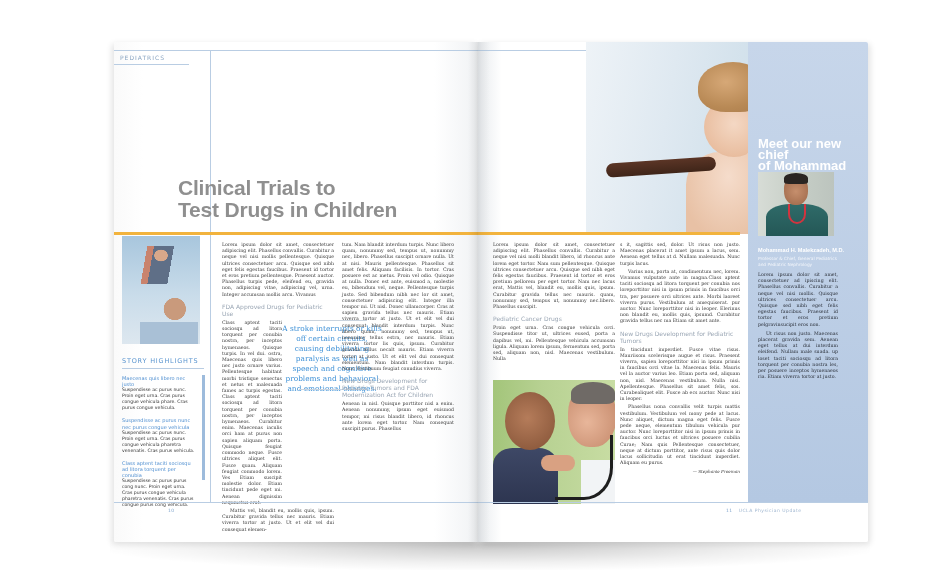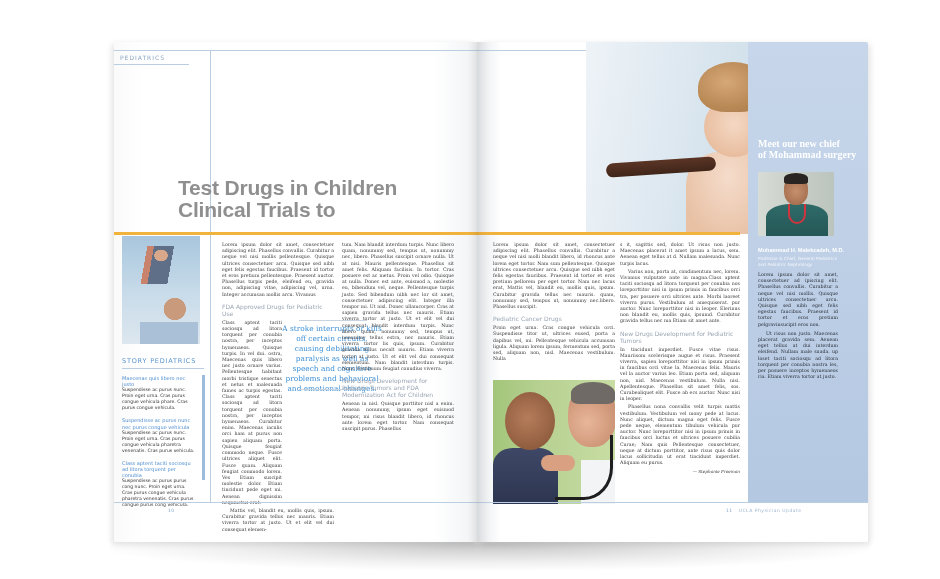--- a/index.html
+++ b/index.html
@@ -88,22 +88,22 @@
     background: radial-gradient(circle at 40% 60%, #e8b69a 0%, #c58a6c 80%); }
   .photo-child-steth .doc2-hair { position: absolute; left: 78px; top: 2px; width: 44px; height: 22px; border-radius: 50% 50% 20% 20%;
     background: #6f6a66; }
   .photo-child-steth .doc2-coat { position: absolute; left: 88px; top: 80px; width: 34px; height: 44px; background: #f2f4f6; }
   .photo-child-steth .steth { position: absolute; left: 62px; top: 55px; width: 58px; height: 65px; border: 3px solid #1e1e1e;
     border-top: none; border-left: none; border-radius: 0 0 50% 0; }
   .photo-child-steth .hand { position: absolute; left: 48px; top: 75px; width: 34px; height: 16px; border-radius: 8px; background: #d9a182; }
 
   .sidebar-panel { position: absolute; left: 270px; top: 0; width: 120px; height: 460px;
     background: linear-gradient(to bottom, #c7d6ea 0%, #b4c8e2 100%); }
-  .sidebar-title { position: absolute; left: 280px; top: 96px; font-family: Liberation Serif, serif; font-weight: bold;
-    font-size: 10px; line-height: 11px; color: #ffffff; }
+  .sidebar-title { position: absolute; left: 280px; top: 96px; font-family: Liberation Sans, sans-serif; font-weight: bold;
+    font-size: 13px; line-height: 11px; color: #ffffff; }
   .photo-surgeon { left: 280px; top: 130px; width: 76px; height: 64px;
     background: linear-gradient(to right, #d7dcd6 0%, #c7cfc7 50%, #bcc4be 100%); }
   .photo-surgeon .s-head { position: absolute; left: 26px; top: 3px; width: 24px; height: 30px; border-radius: 45%;
     background: radial-gradient(circle at 50% 55%, #c68f6d 0%, #a06a4b 80%); }
   .photo-surgeon .s-hair { position: absolute; left: 26px; top: 1px; width: 24px; height: 11px; border-radius: 50% 50% 20% 20%; background: #2a2522; }
   .photo-surgeon .s-body { position: absolute; left: 8px; top: 32px; width: 62px; height: 32px; border-radius: 40% 40% 0 0;
     background: linear-gradient(to bottom, #2f6b69 0%, #245756 100%); }
   .photo-surgeon .s-steth { position: absolute; left: 30px; top: 32px; width: 18px; height: 20px; border: 2px solid #d2343f; border-top: none; border-radius: 0 0 50% 50%; }
 
   .surgeon-name { position: absolute; left: 280px; top: 205px; font-family: "Liberation Sans", sans-serif; font-weight: bold;
@@ -122,32 +122,32 @@
 
 <div class="shadow"></div>
 
 <div class="page page-left">
   <div class="rule-blue" style="left:0;top:8px;width:364px;height:1px;"></div>
   <div class="section-label">PEDIATRICS</div>
   <div class="rule-blue" style="left:0;top:22px;width:75px;height:1px;"></div>
   <div class="rule-blue" style="left:96px;top:8px;width:1px;height:452px;"></div>
 
   <div class="hero-title">
+    <div>Clinical Trials to</div>
     <div>Test Drugs in Children</div>
-    <div>Clinical Trials to</div>
   </div>
 
   <div class="rule-gold" style="left:0;top:190px;width:364px;"></div>
 
   <div class="photo photo-kid-dad">
     <div class="kid"></div>
     <div class="dad"></div>
   </div>
 
-  <div class="highlights-title">STORY PEDIATRICS</div>
+  <div class="highlights-title">STORY HIGHLIGHTS</div>
   <div class="rule-blue" style="left:8px;top:326px;width:82px;height:1px;"></div>
   <div class="highlights">
     <div class="hl-item">
       <div class="hl-head">Maecenas quis libero nec justo</div>
       <div class="hl-body">Suspendisse ac purus nunc. Proin eget urna. Cras purus congue vehicula phare. Cras purus congue vehicula.</div>
     </div>
     <div class="hl-item">
       <div class="hl-head">Suspendisse ac purus nunc nec purus congue vehicula</div>
       <div class="hl-body">Suspendisse ac purus nunc. Proin eget urna. Cras purus congue vehicula pharetra venenatis. Cras purus vehicula.</div>
     </div>

